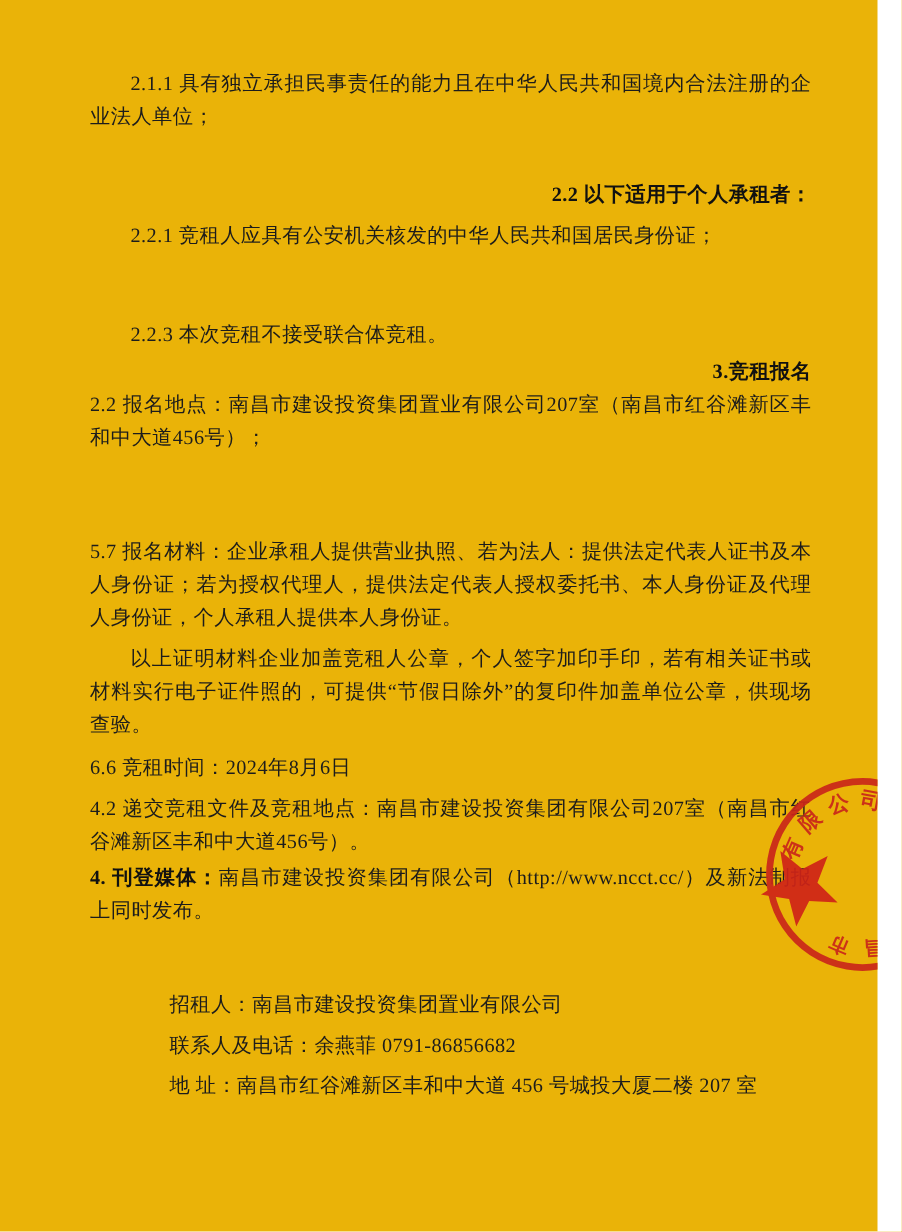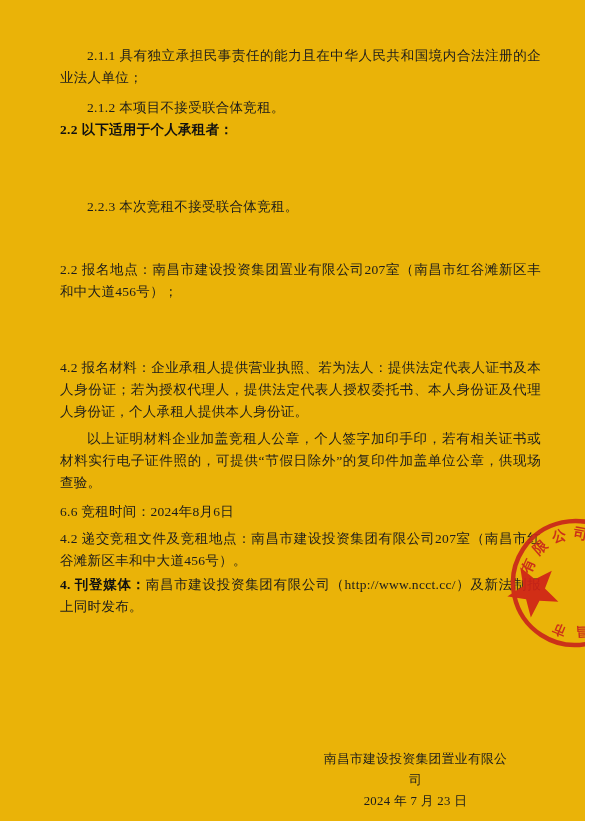--- a/index.html
+++ b/index.html
@@ -16,21 +16,21 @@
   .para {
     position: absolute;
     left: 60px;
     width: 481px;
     font-size: 13.5px;
     line-height: 22px;
     text-align: justify;
     letter-spacing: 0.3px;
   }
   .para.indent { text-indent: 2em; }
-  .para.heading { font-weight: bold; color: #111; text-align: left; }
+  .para.heading { font-weight: bold; color: #111; text-align: right; }
   .inline-bold { font-weight: bold; color: #111; }
   .contact-block {
     position: absolute;
     left: 113px;
     top: 656px;
     width: 440px;
     font-size: 13.5px;
     line-height: 27px;
     letter-spacing: 0.3px;
   }
@@ -54,38 +54,40 @@
     pointer-events: none;
   }
   .seal text { font-family: "Liberation Serif", "DejaVu Serif", serif; }
 </style>
 </head>
 <body>
 
 <div class="page">
 
   <div class="para indent" style="top:45px">2.1.1 具有独立承担民事责任的能力且在中华人民共和国境内合法注册的企业法人单位；</div>
-  <div class="para indent" style="top:97px">2.1.2 本项目不接受联合体竞租。</div>
   <div class="para heading" style="top:119px">2.2 以下适用于个人承租者：</div>
-  <div class="para indent" style="top:196px">2.2.3 本次竞租不接受联合体竞租。</div>
+  <div class="para indent" style="top:146px">2.2.1 竞租人应具有公安机关核发的中华人民共和国居民身份证；</div>
+  <div class="para indent" style="top:212px">2.2.3 本次竞租不接受联合体竞租。</div>
+  <div class="para heading" style="top:237px">3.竞租报名</div>
   <div class="para" style="top:259px">2.2 报名地点：南昌市建设投资集团置业有限公司207室（南昌市红谷滩新区丰和中大道456号）；</div>
-  <div class="para" style="top:357px">4.2 报名材料：企业承租人提供营业执照、若为法人：提供法定代表人证书及本人身份证；若为授权代理人，提供法定代表人授权委托书、本人身份证及代理人身份证，个人承租人提供本人身份证。</div>
+  <div class="para" style="top:357px">5.7 报名材料：企业承租人提供营业执照、若为法人：提供法定代表人证书及本人身份证；若为授权代理人，提供法定代表人授权委托书、本人身份证及代理人身份证，个人承租人提供本人身份证。</div>
   <div class="para indent" style="top:428px">以上证明材料企业加盖竞租人公章，个人签字加印手印，若有相关证书或材料实行电子证件照的，可提供“节假日除外”的复印件加盖单位公章，供现场查验。</div>
   <div class="para" style="top:501px">6.6 竞租时间：2024年8月6日</div>
   <div class="para" style="top:528px">4.2 递交竞租文件及竞租地点：南昌市建设投资集团有限公司207室（南昌市红谷滩新区丰和中大道456号）。</div>
 
   <div class="para" style="top:574px">
     <span class="inline-bold">4. 刊登媒体：</span><span>南昌市建设投资集团有限公司（http://www.ncct.cc/）及新法制报上同时发布。</span>
   </div>
 
+  <div class="contact-block">
+    <div>招租人：南昌市建设投资集团置业有限公司</div>
+    <div>联系人及电话：余燕菲  0791-86856682</div>
+    <div>地  址：南昌市红谷滩新区丰和中大道 456 号城投大厦二楼 207 室</div>
+  </div>
 
-  <div class="signature-block">
-    <div>南昌市建设投资集团置业有限公司</div>
-    <div>2024 年 7 月 23 日</div>
-  </div>
 
   <svg class="seal" viewBox="0 0 150 150" aria-hidden="true">
     <defs>
       <path id="arcTop" d="M 27.7,65.2 A 45,45 0 0 1 116.3,65.2" fill="none"></path>
       <path id="arcBottom" d="M 116.3,80.8 A 45,45 0 0 1 27.7,80.8" fill="none"></path>
       <path id="arcSerial" d="M 98.5,118.9 A 53,53 0 0 0 81.2,20.8" fill="none"></path>
     </defs>
     <g transform="rotate(-12 72 73)" stroke="none">
       <circle cx="72" cy="73" r="62" fill="none" stroke="#c9271b" stroke-width="4.5"></circle>
       <polygon transform="translate(30,72) rotate(-18)" fill="#cf2318" points="0,-27 6.8,-9.3 25.7,-8.3 10.9,3.6 15.9,21.8 0,11.5 -15.9,21.8 -10.9,3.6 -25.7,-8.3 -6.8,-9.3"></polygon>

